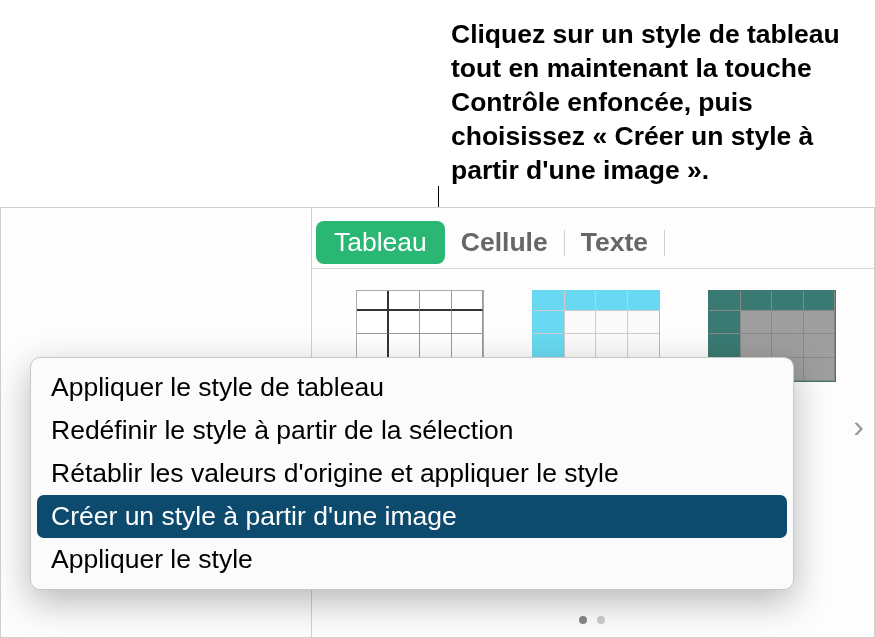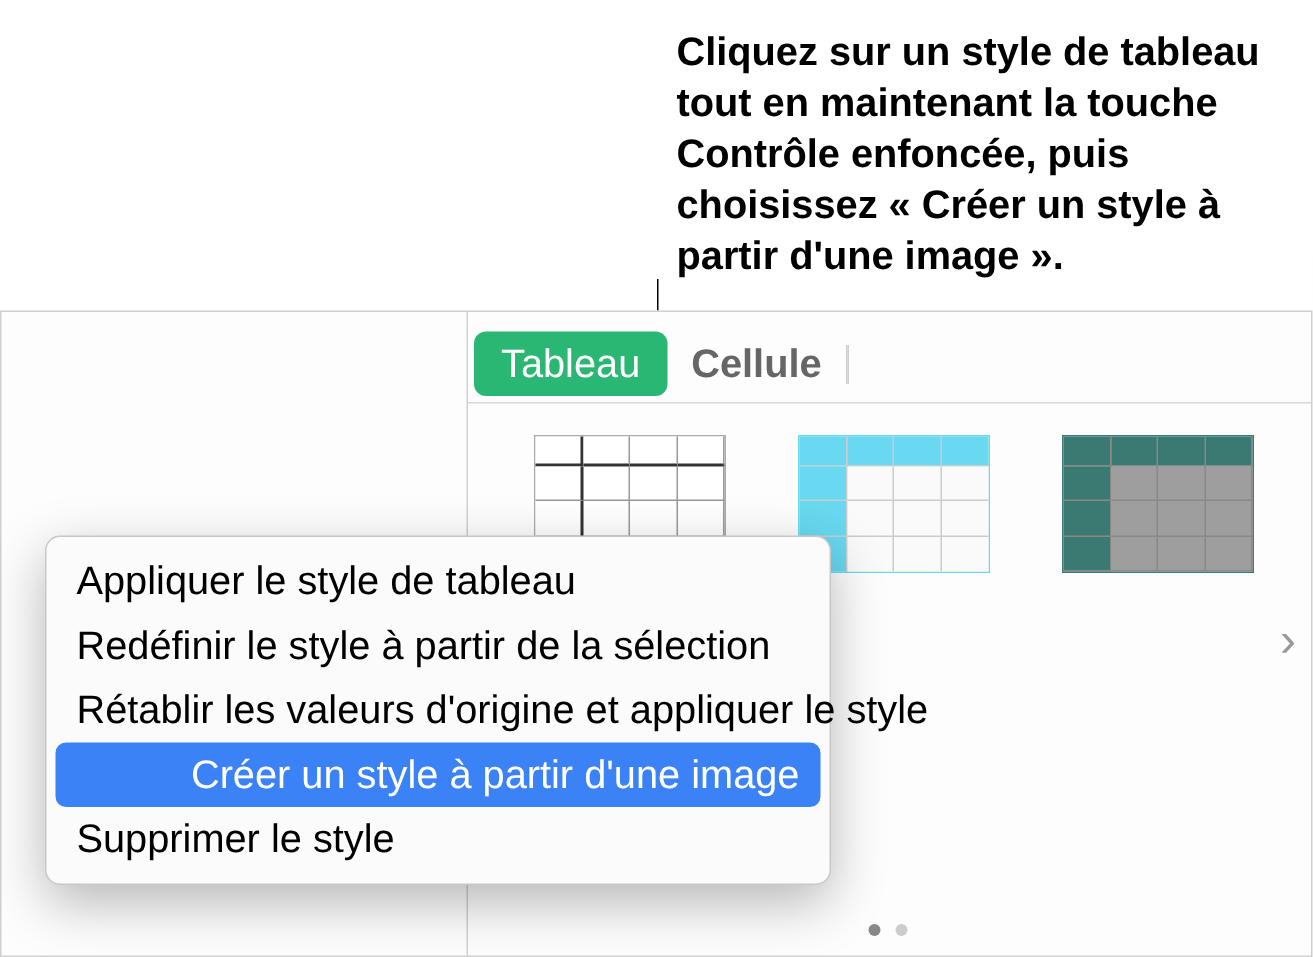--- a/index.html
+++ b/index.html
@@ -164,41 +164,40 @@
       right: 10px;
       font-size: 32px;
       color: #999;
       cursor: pointer;
       font-weight: 300;
     }
     .context-menu {
       position: absolute;
       top: 357px;
       left: 30px;
-      width: 524px;
+      width: 764px;
       background: #fbfbfb;
       border: 1px solid #c8c8c8;
       border-radius: 10px;
       box-shadow: 0 12px 36px rgba(0,0,0,0.28);
       padding: 8px 6px;
       z-index: 100;
     }
     .menu-item {
       font-size: 26.5px;
       color: #000;
       padding: 6px 14px;
       cursor: pointer;
       border-radius: 7px;
       font-weight: 400;
       white-space: nowrap;
     }
     .menu-item.highlighted {
-      background: #3b82f6;
+      background: #0c4a6e;
       color: #fff;
-      text-align: right;
     }
     .dots {
       position: absolute;
       bottom: 13px;
       left: 578px;
       display: flex;
       gap: 10px;
     }
     .dot {
       width: 8px;
@@ -216,20 +215,21 @@
 <div class="callout">Cliquez sur un style de tableau tout en maintenant la touche Contrôle enfoncée, puis choisissez « Créer un style à partir d'une image ».</div>
 <div class="callout-line"></div>
 
 <div class="panel">
   <div class="sidebar-divider"></div>
 
   <div class="tabs">
     <div class="tab active">Tableau</div>
     <div class="tab">Cellule</div>
     <div class="tab-divider"></div>
+    <div class="tab">Texte</div>
     <div class="tab-divider"></div>
   </div>
   <div class="tabs-underline"></div>
 
   <div class="styles-area">
     <div class="style-thumb thumb-white">
       <div class="cell hdr hdr-row hdr-col"></div>
         <div class="cell hdr hdr-row"></div>
         <div class="cell hdr hdr-row"></div>
         <div class="cell hdr hdr-row"></div>
@@ -308,14 +308,14 @@
     <div class="dot active"></div>
     <div class="dot"></div>
   </div>
 </div>
 
 <div class="context-menu">
   <div class="menu-item">Appliquer le style de tableau</div>
   <div class="menu-item">Redéfinir le style à partir de la sélection</div>
   <div class="menu-item">Rétablir les valeurs d'origine et appliquer le style</div>
   <div class="menu-item highlighted">Créer un style à partir d'une image</div>
-  <div class="menu-item">Supprimer le style</div>
+  <div class="menu-item">Appliquer le style</div>
 </div>
 
 </body></html>

